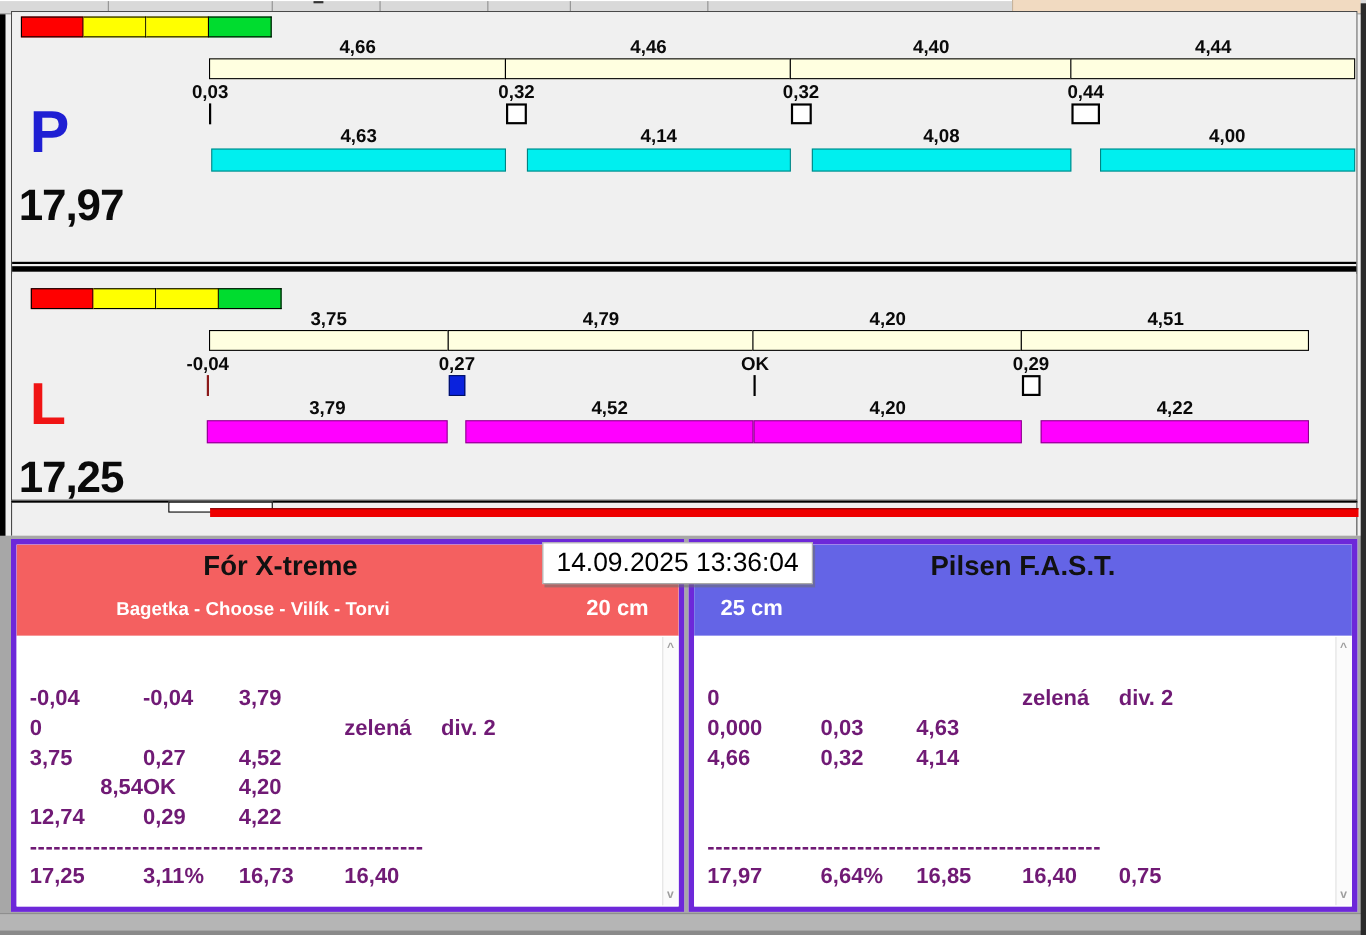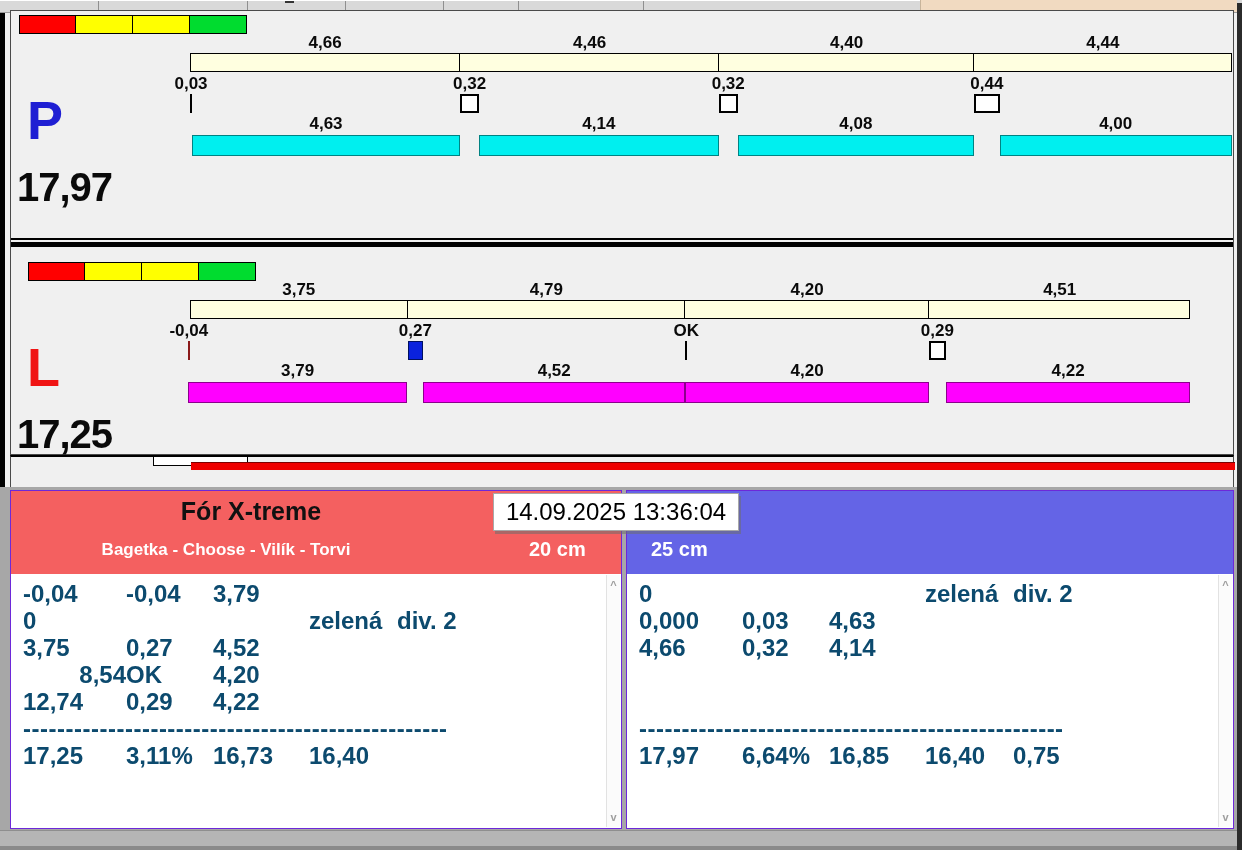--- a/index.html
+++ b/index.html
@@ -42,37 +42,37 @@
 
   
   .track-strip { position:absolute; left:10px; top:455px; width:1224px; height:32px; background:#F0F0F0; border-top:2px solid #000; border-left:1px solid #4A4A4A; border-right:1px solid #4A4A4A; }
   .track-whitebox { position:absolute; left:142px; top:-1px; width:95px; height:10px; background:#FFF; border:1px solid #000; }
   .track-redbar { position:absolute; left:180px; top:5px; width:1044px; height:8px; background:#EE0000; border-top:1px solid #7D0000; }
 
   
   .bottom-section { position:absolute; left:0; top:487px; width:1242px; height:343px; background:#A7A7A7; }
   .footer-band { position:absolute; left:0; top:830px; width:1242px; height:20px; background:#B5B5B5; border-top:1px solid #8E8E8E; border-bottom:4px solid #8A8A8A; }
 
-  .team-panel { position:absolute; top:3px; height:339px; background:#FFF; border:1px solid #6d28d9; overflow:hidden; }
+  .team-panel { position:absolute; top:3px; height:339px; background:#FFF; border:5px solid #6d28d9; overflow:hidden; }
   .team-panel.left  { left:10px;  width:612px; }
   .team-panel.right { left:626px; width:608px; }
 
   .team-header { position:absolute; left:0; top:0; width:100%; height:83px; }
   .team-title { position:absolute; top:6px; font-weight:bold; font-size:25px; color:#111; text-align:center; white-space:nowrap; }
   .team-panel.left  .team-title { left:0; width:480px; }
   .team-panel.right .team-title { left:0; width:100%; }
   .team-lineup { position:absolute; top:49px; font-weight:bold; font-size:17px; color:#FFF; text-align:center; white-space:nowrap; }
   .team-panel.left  .team-lineup { left:0; width:430px; }
   .team-panel.right .team-lineup { left:0; width:100%; }
   .cm-label { position:absolute; top:47px; font-weight:bold; font-size:20px; color:#FFF; white-space:nowrap; }
   .team-panel.left  .cm-label { left:518px; }
   .team-panel.right .cm-label { left:24px; }
 
   .team-body { position:absolute; left:0; top:83px; width:100%; height:256px; background:#FFF; }
-  .t-row { position:absolute; left:12px; height:27px; font-weight:bold; font-size:24px; color:#0c4a6e; white-space:nowrap; }
+  .t-row { position:absolute; left:12px; height:27px; font-weight:bold; font-size:20px; color:#701a75; white-space:nowrap;margin-top:40px; }
   .t-cell { display:inline-block; overflow:visible; }
   .t-sep { letter-spacing:0.5px; }
 
   .scrollbar { position:absolute; right:1px; top:84px; bottom:1px; width:14px; background:#FBFBFB; border-left:1px solid #E2E2E2; }
   .scroll-arrow { position:absolute; left:0; width:13px; height:16px; color:#9E9E9E; font-size:11px; font-weight:bold; text-align:center; line-height:16px; }
   .scroll-arrow.up { top:2px; }
   .scroll-arrow.down { bottom:2px; }
 
   .datetime-box { position:absolute; left:493px; top:493px; width:246px; height:38px; background:#FFF; border:1px solid #A8A8A8; box-shadow:2px 3px 0 rgba(110,110,110,0.55); font-size:24px; color:#000; text-align:center; line-height:36px; white-space:nowrap; }
 </style>
@@ -183,20 +183,21 @@
         <div class="t-row" style="top: 168px;"><span class="t-cell" style="width: 103px;">17,25</span><span class="t-cell" style="width: 87px;">3,11%</span><span class="t-cell" style="width: 96px;">16,73</span><span class="t-cell" style="width: 88px;">16,40</span><span class="t-cell" style="width: 110px;"></span></div>
       </div>
     <div class="scrollbar">
       <div class="scroll-arrow up">^</div>
       <div class="scroll-arrow down">v</div>
     </div>
   </div>
 
   <div class="team-panel right">
     <div class="team-header" id="team-header-1" style="background: rgb(100, 100, 230);">
+      <div class="team-title">Pilsen F.A.S.T.</div>
       <div class="cm-label">25 cm</div>
     </div>
     <div class="team-body" id="team-body-1">
         <div class="t-row" style="top: 6px;"><span class="t-cell" style="width: 103px;">0</span><span class="t-cell" style="width: 87px;"></span><span class="t-cell" style="width: 96px;"></span><span class="t-cell" style="width: 88px;">zelená</span><span class="t-cell" style="width: 110px;">div. 2</span></div>
         <div class="t-row" style="top: 33px;"><span class="t-cell" style="width: 103px;">0,000</span><span class="t-cell" style="width: 87px;">0,03</span><span class="t-cell" style="width: 96px;">4,63</span><span class="t-cell" style="width: 88px;"></span><span class="t-cell" style="width: 110px;"></span></div>
         <div class="t-row" style="top: 60px;"><span class="t-cell" style="width: 103px;">4,66</span><span class="t-cell" style="width: 87px;">0,32</span><span class="t-cell" style="width: 96px;">4,14</span><span class="t-cell" style="width: 88px;"></span><span class="t-cell" style="width: 110px;"></span></div>
         <div class="t-row t-sep" style="top: 141px; overflow: hidden; width: 470px;">--------------------------------------------------</div>
         <div class="t-row" style="top: 168px;"><span class="t-cell" style="width: 103px;">17,97</span><span class="t-cell" style="width: 87px;">6,64%</span><span class="t-cell" style="width: 96px;">16,85</span><span class="t-cell" style="width: 88px;">16,40</span><span class="t-cell" style="width: 110px;">0,75</span></div>
       </div>
     <div class="scrollbar">

